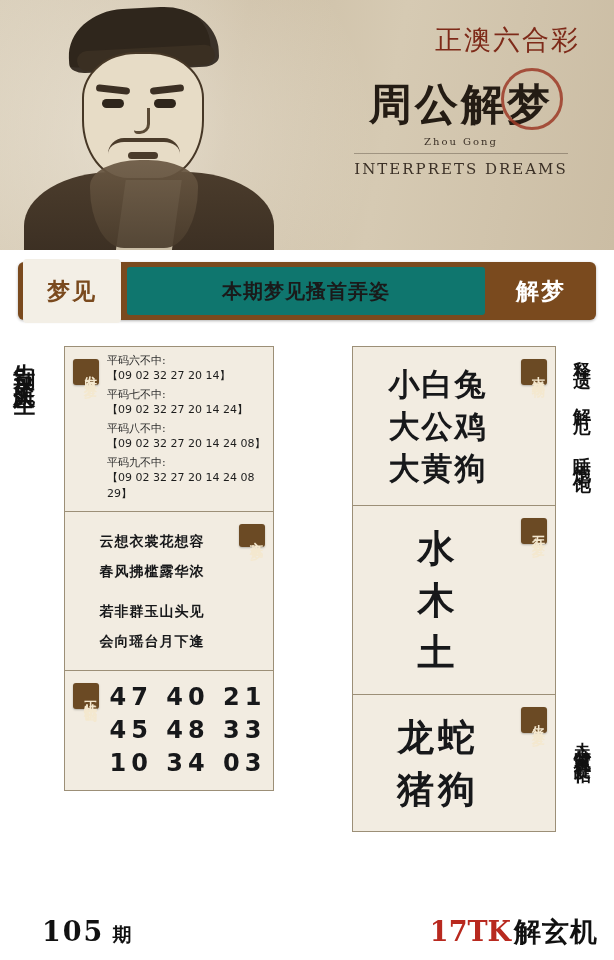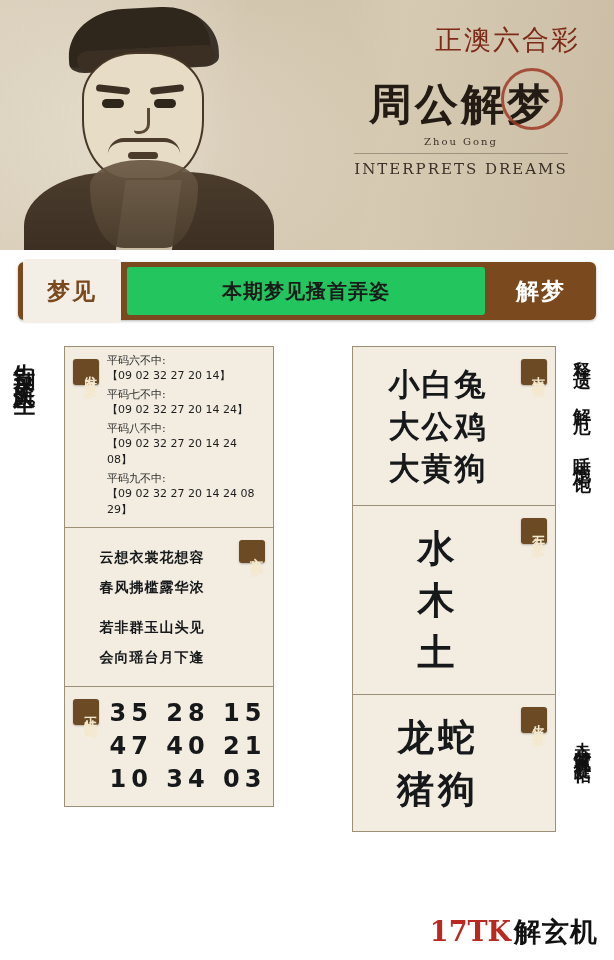--- a/index.html
+++ b/index.html
@@ -215,21 +215,21 @@
     font-family: "DejaVu Serif", "Liberation Serif", serif;
     font-size: 23px;
     font-weight: bold;
     color: #7a4a1e;
     letter-spacing: 2px;
   }
   .sb-input {
     flex: 1;
     height: 48px;
     margin: 0 6px;
-    background: #22c55e;
+    background: #0f766e;
     border: none;
     border-radius: 3px;
     font-family: "DejaVu Serif", "Liberation Serif", serif;
     font-size: 20px;
     font-weight: bold;
     color: #1a1a1a;
     text-align: center;
     letter-spacing: 1px;
   }
   .sb-btn {
@@ -293,21 +293,21 @@
     position: absolute;
     left: 352px; top: 16px;
     width: 204px;
     border: 1px solid #9c8f77;
     background: #f2ece1;
   }
 
   .cell {
     position: relative;
     border-bottom: 1px solid #9c8f77;
-    padding: 10px 16px;
+    padding: 10px 0;
   }
   .cell:last-child { border-bottom: none; }
 
   
   .vtag {
     position: absolute;
     width: 26px;
     background: #6b4a24;
     color: #f4e8cf;
     font-family: "DejaVu Serif", "Liberation Serif", serif;
@@ -493,22 +493,22 @@
         <div class="vtag right">玄机梦</div>
         <div class="poem-line">云想衣裳花想容</div>
         <div class="poem-line">春风拂槛露华浓</div>
         <div class="poem-gap"></div>
         <div class="poem-line">若非群玉山头见</div>
         <div class="poem-line">会向瑶台月下逢</div>
       </div>
 
       <div class="cell numgrid">
         <div class="vtag left">正特密码</div>
-        <div class="numrow">35 28 15</div>
         <div class="numrow">47 40 21</div>
+        <div class="numrow">45 48 33</div>
         <div class="numrow">10 34 03</div>
       </div>
 
     </div>
 
     <div class="col-right">
 
       <div class="cell rcell-words">
         <div class="vtag right">吉祥动物</div>
         <div class="rword">小白兔</div>
@@ -524,20 +524,23 @@
       </div>
 
       <div class="cell rcell-words">
         <div class="vtag right">生肖之梦</div>
         <div class="rword big">龙蛇</div>
         <div class="rword big">猪狗</div>
       </div>
 
     </div>
 
+    <div class="footer-issue">
+      <span class="num">105</span><span class="qi">期</span>
+    </div>
 
     <div class="watermark">
       <span class="wm-17tk">17TK</span>
       <span class="wm-cn">解玄机</span>
     </div>
 
   </div>
 </div>
 
 </body></html>

